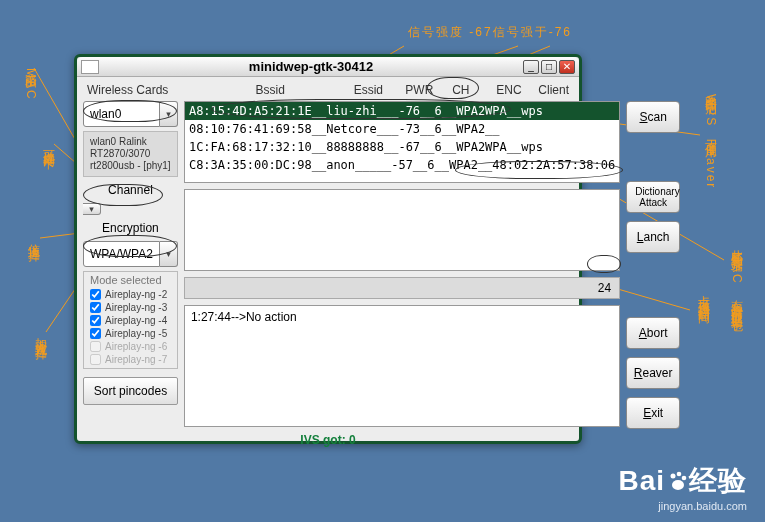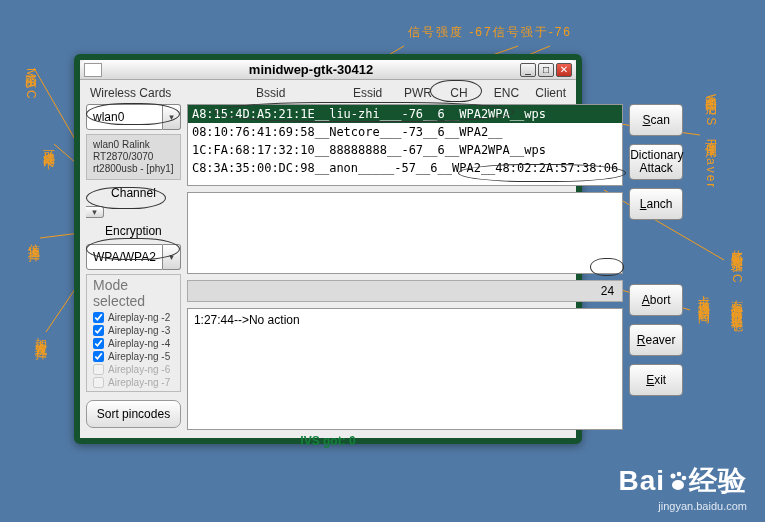--- a/index.html
+++ b/index.html
@@ -12,21 +12,21 @@
     position: relative;
     overflow: hidden;
   }
   .annotation { position: absolute; color: #f29c1f; font-size: 12px; writing-mode: vertical-rl; letter-spacing: 2px; }
   .ann-h { writing-mode: horizontal-tb; }
   .window {
     position: absolute;
     left: 74px; top: 54px;
     width: 508px; height: 390px;
     background: #ededed;
-    border: 6px solid #14532d;
+    border: 3px solid #14532d;
     border-radius: 6px;
     box-shadow: 0 2px 8px rgba(0,0,0,.4);
   }
   .titlebar {
     height: 20px;
     background: linear-gradient(#fdfdfd,#d9d9d9);
     border-bottom: 1px solid #aaa;
     border-radius: 6px 6px 0 0;
     display: flex;
     align-items: center;
@@ -43,35 +43,35 @@
   .body-row { display:flex; gap:6px; }
   .leftcol { width:122px; display:flex; flex-direction:column; gap:4px;}
   .combo { display:flex; }
   .combo-field { flex:1; background:#fff; border:1px solid #888; border-radius:3px 0 0 3px; padding:4px 6px; height:26px; display:flex; align-items:center; }
   .combo-btn { width:18px; border:1px solid #888; border-left:none; border-radius:0 3px 3px 0; background:linear-gradient(#fff,#d8d8d8); display:flex; align-items:center; justify-content:center; }
   .combo-btn::after{content:"▾"; font-size:9px; color:#444;}
   .ellipse{ border:1px solid #333; border-radius:50%/60%; position:absolute; pointer-events:none; background:transparent;}
   .adapter { background:#dcdcdc; border:1px solid #bbb; font-size:10px; padding:4px 6px; color:#333; line-height:1.2;}
   .label-c { text-align:center; font-size:12px; padding:2px 0;}
   .mode { border:1px solid #bbb; padding:2px 4px;}
-  .mode-title{font-size:14px; color:#777; padding:0 0 2px 2px;}
+  .mode-title{font-size:11px; color:#777; padding:0 0 2px 2px;}
   .chk{display:flex; align-items:center; gap:4px; font-size:10px; color:#444; padding:1px 2px;}
   .chk.dis{color:#aaa;}
   .chk input{width:11px;height:11px;}
-  .sort-btn{ margin-top:4px; border:1px solid #999; border-radius:7px; background:linear-gradient(#fff,#e0e0e0); text-align:center; padding:6px 0;}
+  .sort-btn{ margin-top:4px; border:1px solid #999; border-radius:2px; background:linear-gradient(#fff,#e0e0e0); text-align:center; padding:6px 0;}
   .midcol{flex:1; display:flex; flex-direction:column; gap:6px;}
   .listbox{ background:#fff; border:1px solid #999; height:82px; overflow:hidden; font-family:monospace; font-size:12px;}
   .listrow{ padding:2px 4px; white-space:pre;}
   .listrow.sel{ background:#14532d; color:#fff;}
   .statbar{ background:#dcdcdc; border:1px solid #aaa; height:22px; display:flex; align-items:center; justify-content:flex-end; padding:0 8px; font-size:12px; position:relative;}
   .logbox{ background:#fff; border:1px solid #999; height:122px; padding:4px 6px; font-size:12px;}
   .rightcol{ width:60px; display:flex; flex-direction:column; gap:8px; align-items:center;}
   .rightcol .gap{height:48px;}
   .btn{ width:54px; border:1px solid #888; border-radius:4px; background:linear-gradient(#fefefe,#dedede); text-align:center; padding:8px 0; font-size:12px;}
-  .btn.small{padding:4px 0; font-size:12px; line-height:1.1;}
+  .btn.small{padding:4px 8px; font-size:10px; line-height:1.1;margin-top:40px;}
   .foot{text-align:center; font-weight:bold; color:#15803d; padding:4px 0 0 0;}
   .watermark{position:absolute; right:18px; bottom:10px; text-align:right; color:#fff;}
   .watermark .main{font-size:28px; font-weight:bold; letter-spacing:1px;}
   .watermark .sub{font-size:11px; color:#dfe8f3;}
   .paw{display:inline-block; vertical-align:middle; margin-left:2px;}
   svg.lines{position:absolute; left:0; top:0; pointer-events:none;}
   u{text-decoration:underline;}
 </style>
 </head>
 <body>

